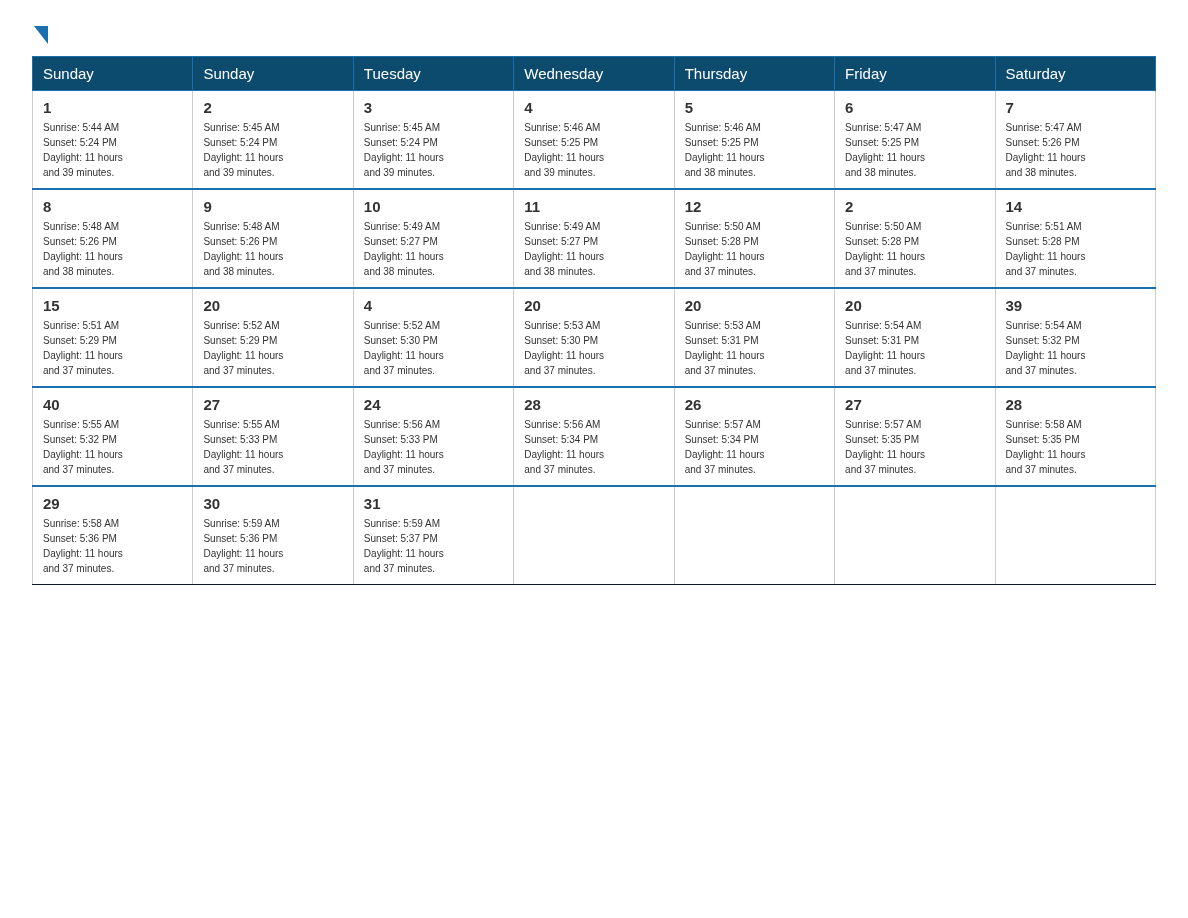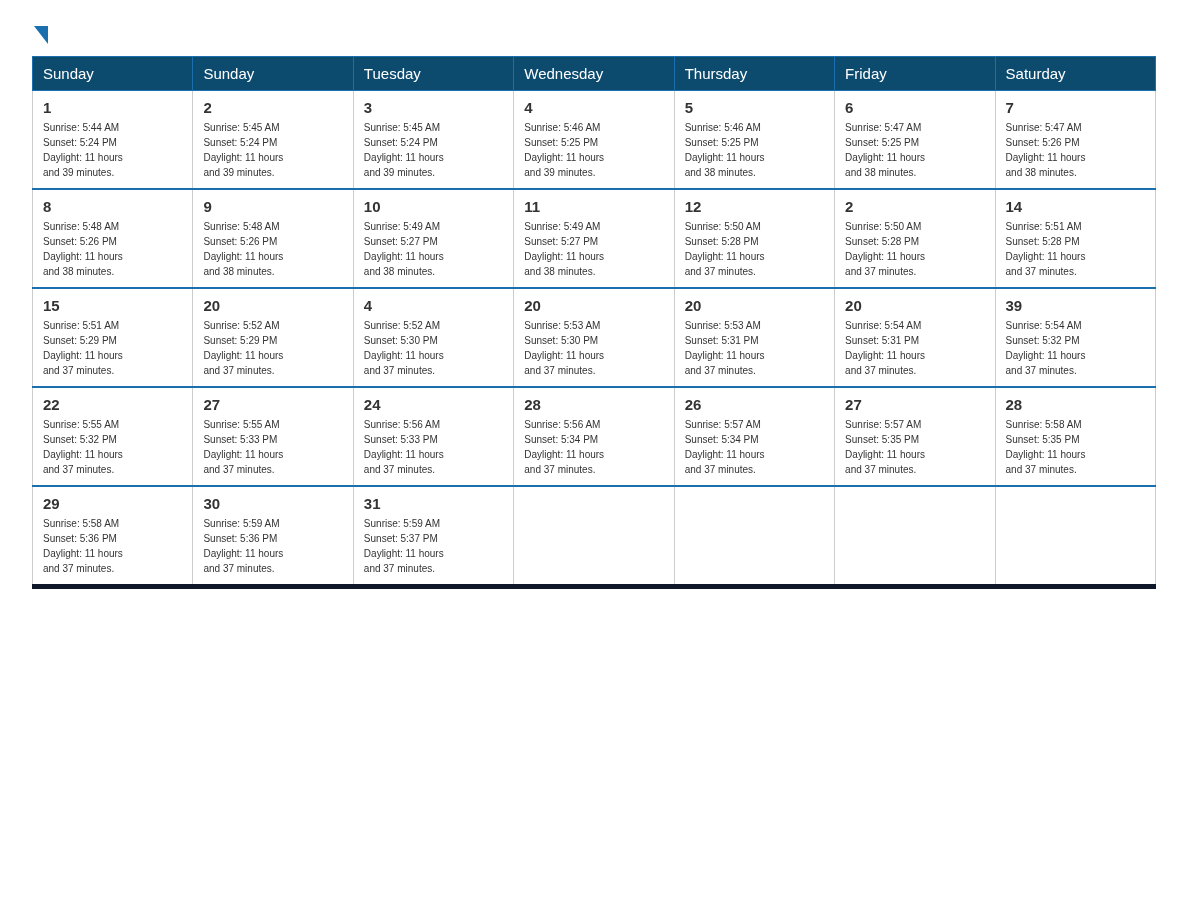--- a/index.html
+++ b/index.html
@@ -92,21 +92,21 @@
     }
     .day-info {
       font-size: 10px;
       line-height: 1.5;
       color: #333;
     }
     .calendar tr td {
       border-bottom: 1px solid #bbb;
     }
     .calendar tr:last-child td {
-      border-bottom: 5px solid #0f172a;
+      border-bottom: 1px solid #0f172a;
     }
     .empty-cell {
       background: #fff;
     }
     .row-divider td {
       border-top: 2px solid #1a6faf;
     }
   </style>
 </head>
 <body>
@@ -223,21 +223,21 @@
           <span class="day-number">20</span>
           <div class="day-info">Sunrise: 5:54 AM<br>Sunset: 5:31 PM<br>Daylight: 11 hours<br>and 37 minutes.</div>
         </td>
         <td>
           <span class="day-number">39</span>
           <div class="day-info">Sunrise: 5:54 AM<br>Sunset: 5:32 PM<br>Daylight: 11 hours<br>and 37 minutes.</div>
         </td>
       </tr>
       <tr class="row-divider">
         <td>
-          <span class="day-number">22</span>
+          <span class="day-number">40</span>
           <div class="day-info">Sunrise: 5:55 AM<br>Sunset: 5:32 PM<br>Daylight: 11 hours<br>and 37 minutes.</div>
         </td>
         <td>
           <span class="day-number">27</span>
           <div class="day-info">Sunrise: 5:55 AM<br>Sunset: 5:33 PM<br>Daylight: 11 hours<br>and 37 minutes.</div>
         </td>
         <td>
           <span class="day-number">24</span>
           <div class="day-info">Sunrise: 5:56 AM<br>Sunset: 5:33 PM<br>Daylight: 11 hours<br>and 37 minutes.</div>
         </td>

